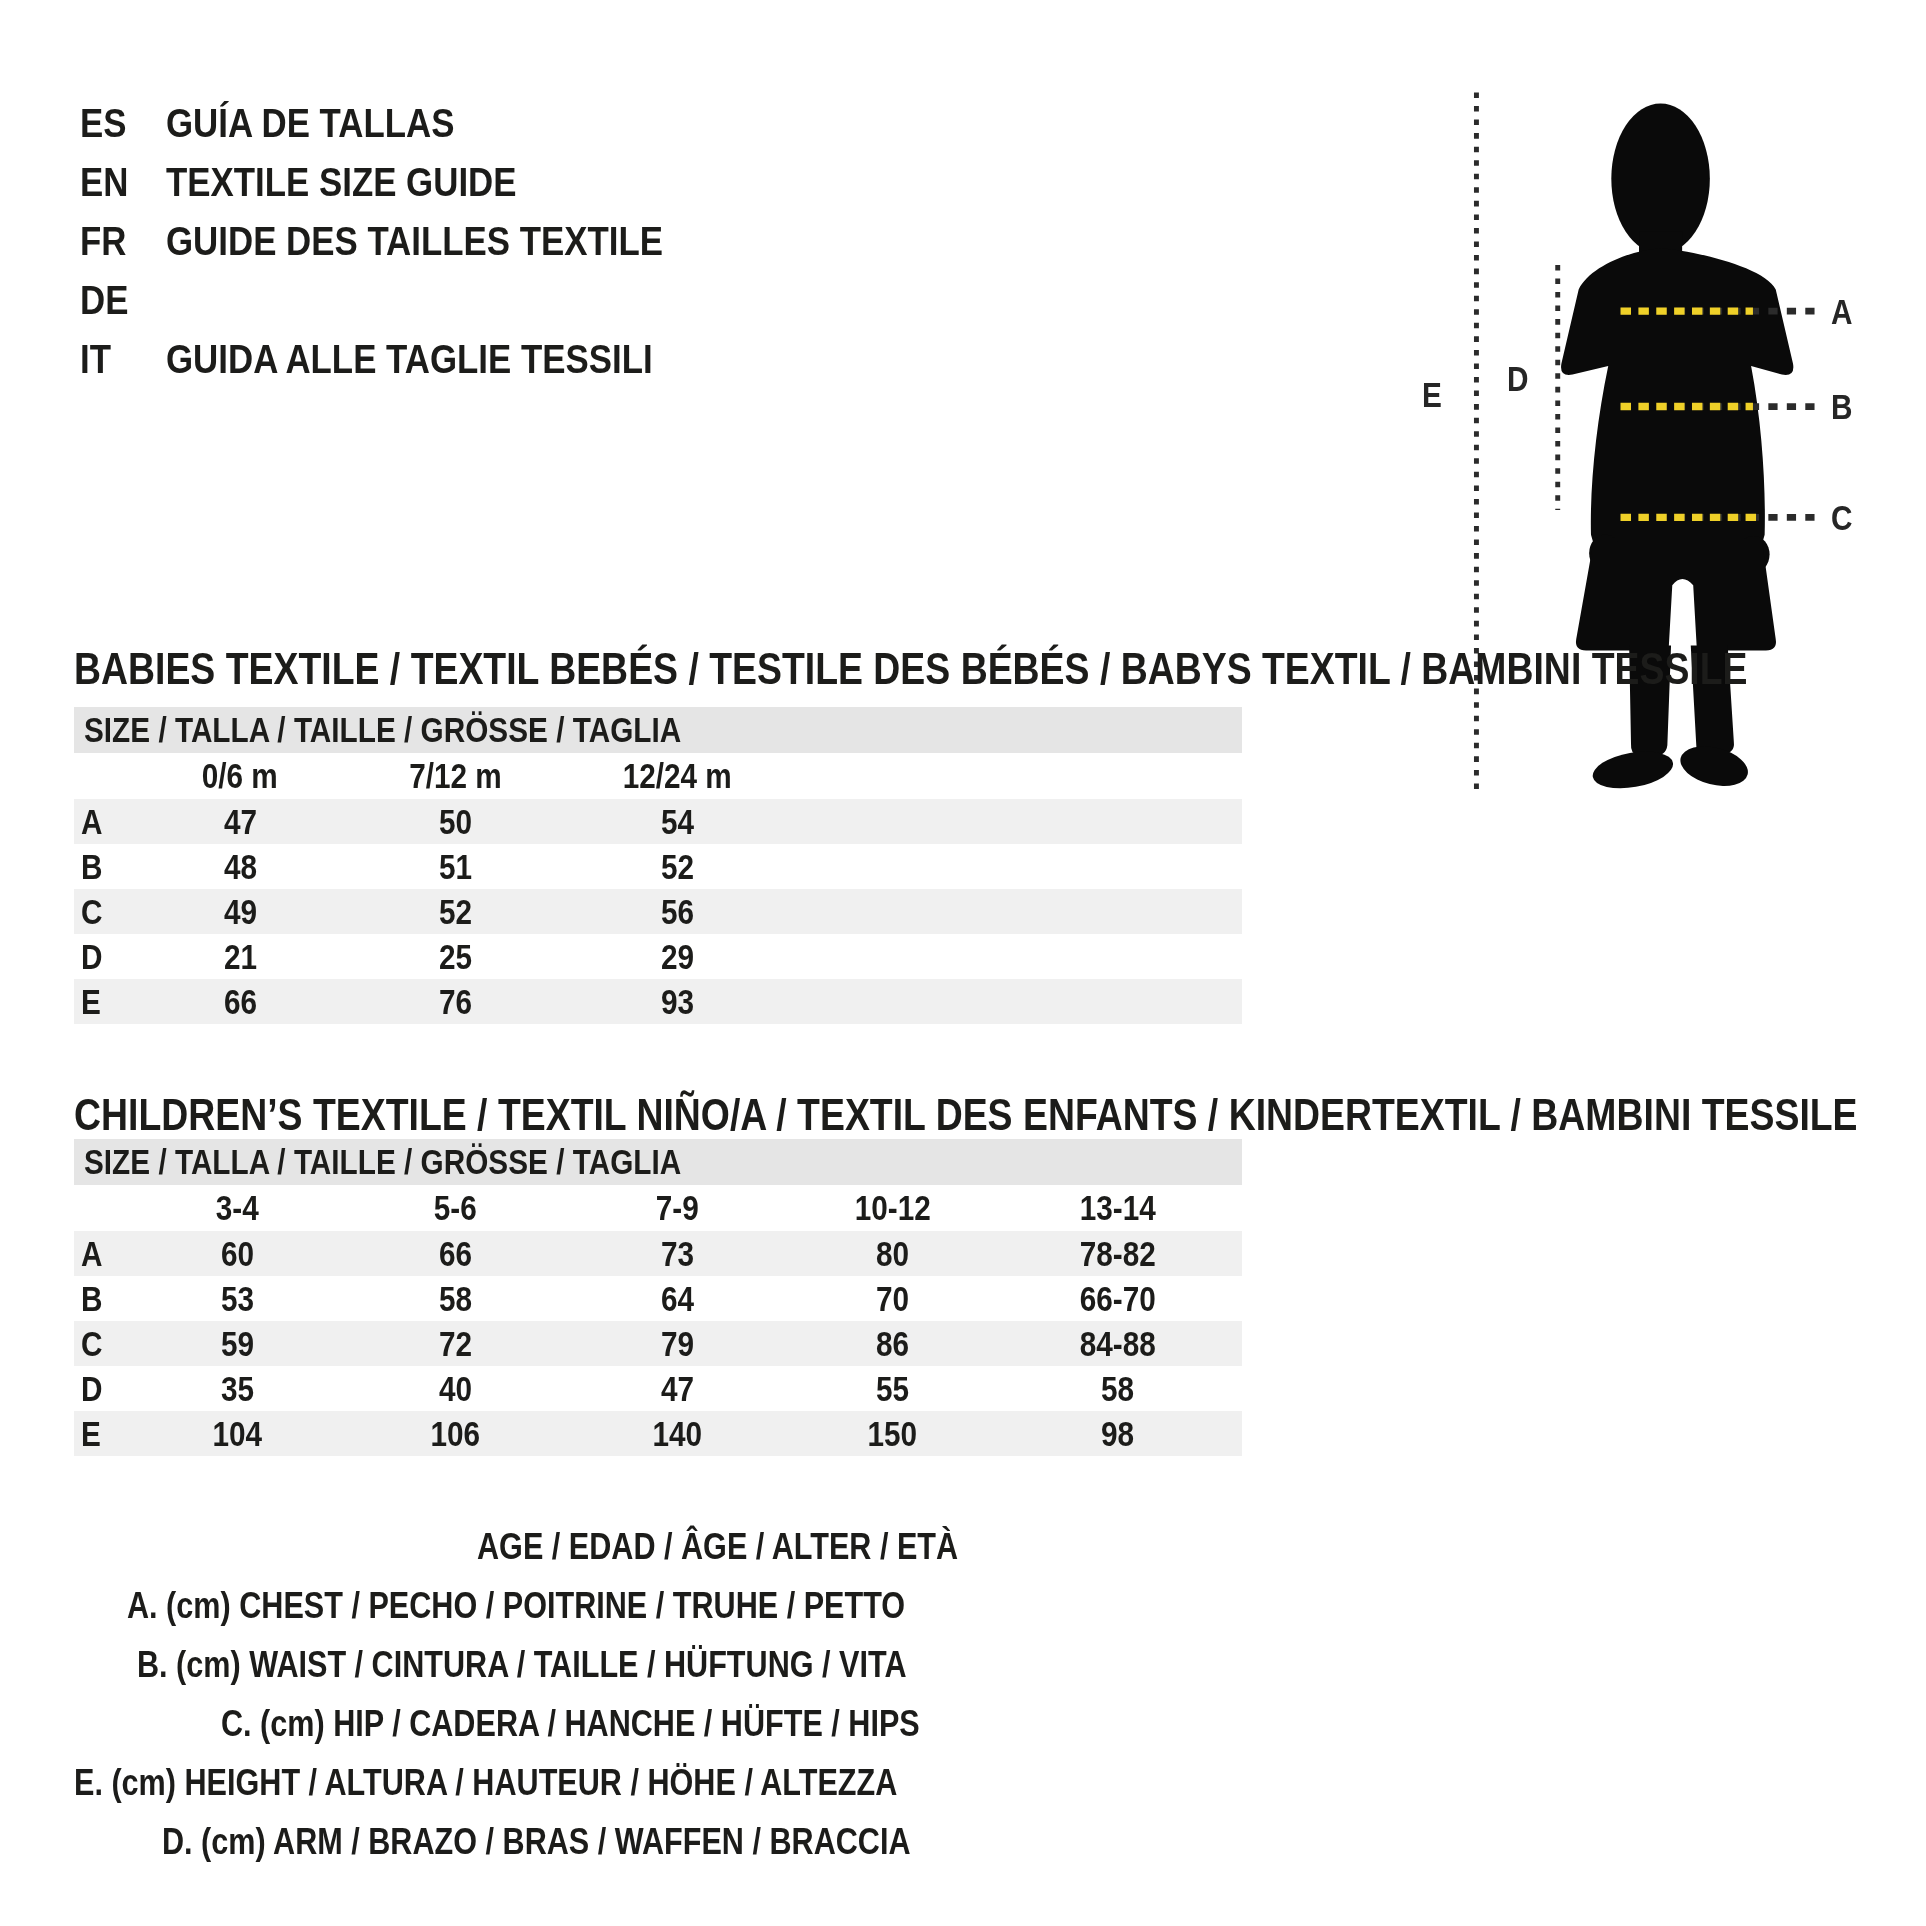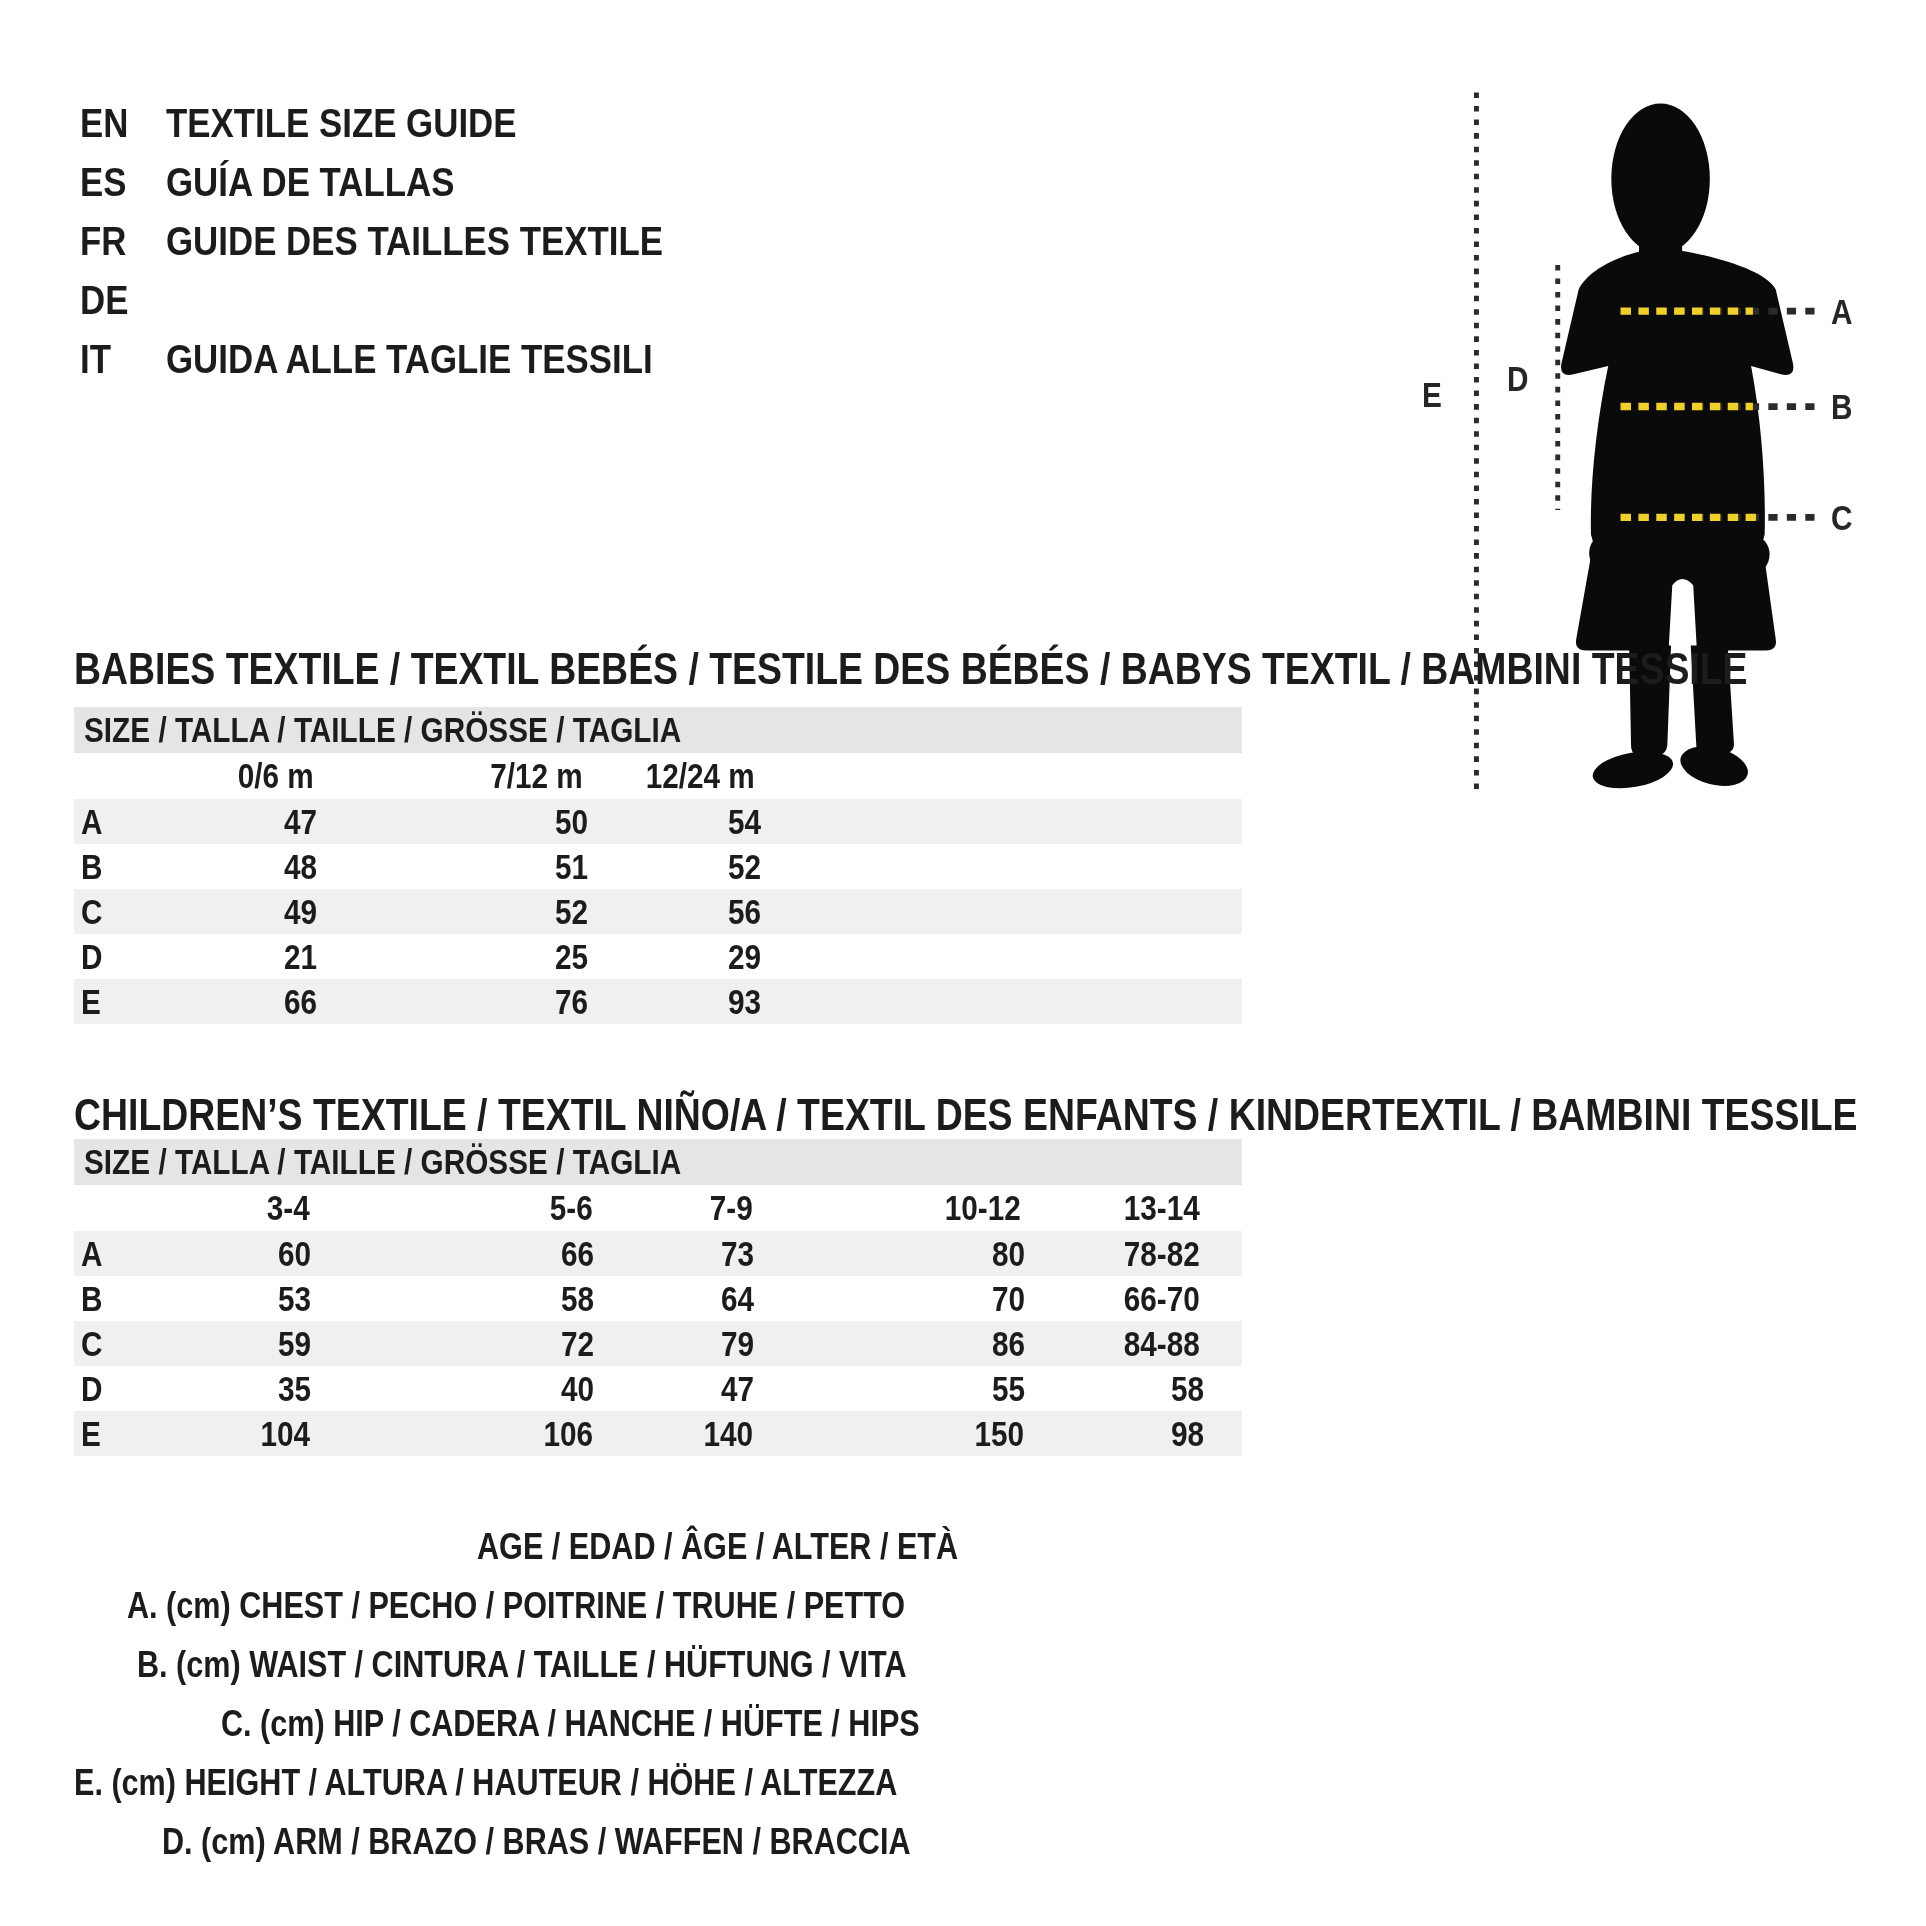--- a/index.html
+++ b/index.html
@@ -28,21 +28,21 @@
 
   
   .sizetable{position:absolute;left:74px;width:1168px;}
   #babies-table{top:707px;}
   #children-table{top:1139px;}
   .bar{height:46px;line-height:46px;background:#e5e5e5;padding-left:10px;font-size:35px;}
   .colrow{height:46px;line-height:46px;font-size:35px;}
   .trow{height:45px;line-height:45px;font-size:35px;}
   .cols-b{display:grid;grid-template-columns:86px 160px 271px 173px auto;}
   .cols-c{display:grid;grid-template-columns:86px 154px 283px 160px 271px 179px auto;}
-  .tcell{text-align:right;}
+  .tcell{text-align:center;}
   .rlabel{text-align:left;padding-left:7.4px;}
   .stripe{background:#f0f0f0;}
 
   
   .legend{position:absolute;left:74px;top:1517px;font-size:36px;text-align:right;}
   .legend-line{height:59px;line-height:59px;}
 
   
   .fig-svg{position:absolute;left:1405px;top:74px;width:521px;height:739px;}
   .mlabel{position:absolute;font-size:35px;line-height:47px;color:#262626;}
@@ -50,26 +50,26 @@
   #mlabel-b{left:1831px;top:383px;}
   #mlabel-c{left:1831px;top:494px;}
   #mlabel-d{left:1507px;top:355px;}
   #mlabel-e{left:1422px;top:371px;}
 </style>
 </head>
 <body>
 
 <div class="lang-list">
   <div class="lang-row">
+    <div class="lang-code"><span class="cx">ES</span></div>
+    <div class="lang-title"><span class="cx">GUÍA DE TALLAS</span></div>
+  </div>
+  <div class="lang-row">
     <div class="lang-code"><span class="cx">EN</span></div>
     <div class="lang-title"><span class="cx">TEXTILE SIZE GUIDE</span></div>
-  </div>
-  <div class="lang-row">
-    <div class="lang-code"><span class="cx">ES</span></div>
-    <div class="lang-title"><span class="cx">GUÍA DE TALLAS</span></div>
   </div>
   <div class="lang-row">
     <div class="lang-code"><span class="cx">FR</span></div>
     <div class="lang-title"><span class="cx">GUIDE DES TAILLES TEXTILE</span></div>
   </div>
   <div class="lang-row">
     <div class="lang-code"><span class="cx">DE</span></div>
   </div>
   <div class="lang-row">
     <div class="lang-code"><span class="cx">IT</span></div>

